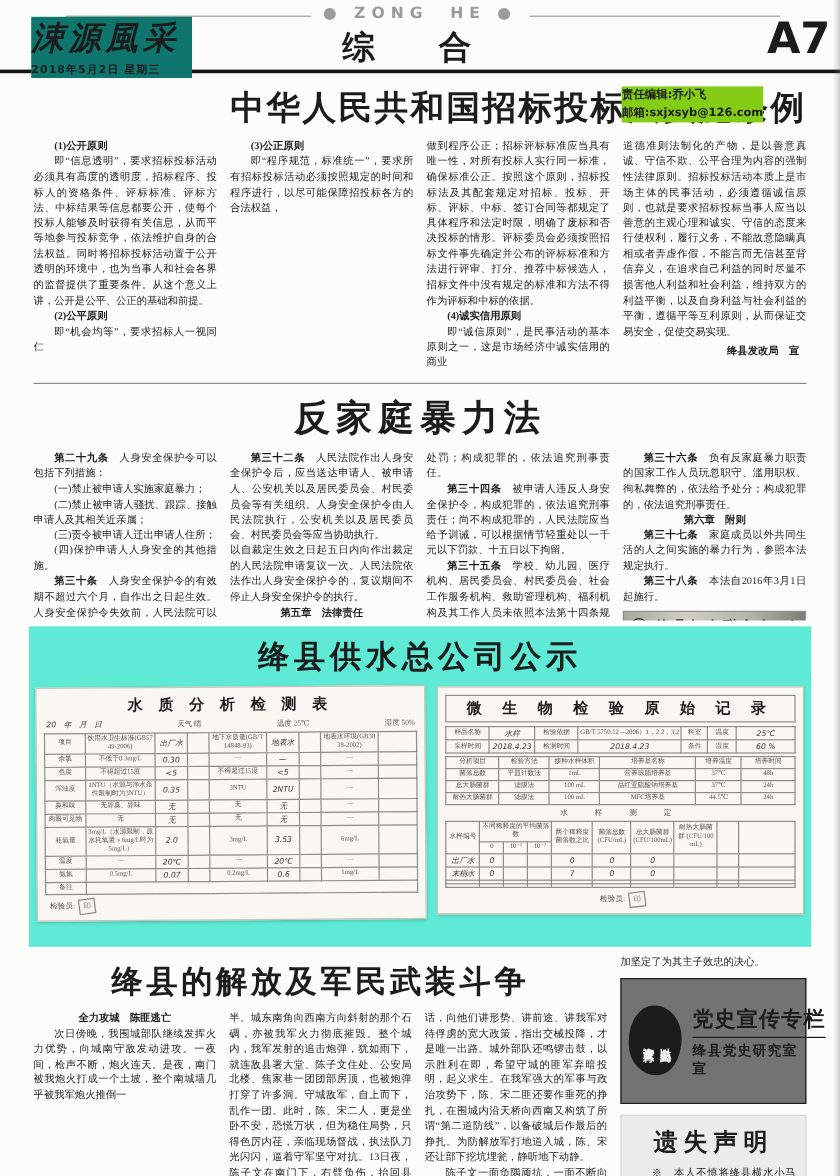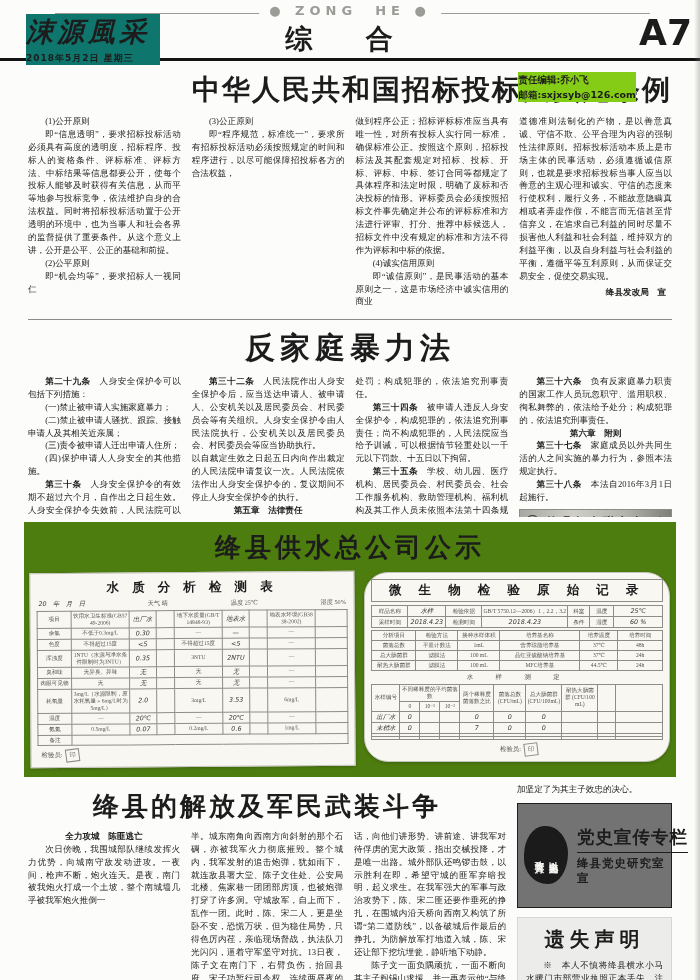--- a/index.html
+++ b/index.html
@@ -23,43 +23,43 @@
   .pageno{position:absolute;right:8px;top:12px;font:bold 36px "DejaVu Sans",sans-serif;}
 
   
   .art{margin:0 28px;}
   .t1{font:bold 28px "DejaVu Sans",sans-serif;text-align:right;letter-spacing:2px;margin:10px 0 6px;}
   .t2{font:bold 30px "DejaVu Sans",sans-serif;text-align:center;letter-spacing:5px;margin:8px 0 6px;}
   .cols{display:flex;gap:11px;overflow:hidden;}
   .col{flex:1;min-width:0;}
   .para{margin:0;text-indent:2em;text-align:justify;font-size:8.6px;line-height:1.5;}
   .para.ni{text-indent:0;}
-  .para.bh{font-weight:normal;}
+  .para.bh{font-weight:bold;}
   .para.ch{font-weight:bold;text-align:center;text-indent:0;}
   .para.by{font-weight:bold;text-align:right;text-indent:0;padding-right:6px;margin-top:3px;}
   .a1-cols{height:198px;}
   .a2-cols{height:142px;}
   .hr{border:none;border-top:1px solid #8a8a86;margin:6px 28px 0;}
 
   
   .wf-banner{margin-top:5px;height:25px;display:flex;align-items:center;justify-content:center;gap:7px;
      background:linear-gradient(90deg,#a8a8a2,#cfcfc8 35%,#b3b3ad 70%,#7e7e78);
      border:1px solid #8d8d88;color:#2c2c28;}
   .wf-emblem{width:13px;height:13px;border:1.5px solid #2c2c28;border-radius:50%;
      display:inline-flex;align-items:center;justify-content:center;font-size:8px;font-weight:bold;flex:0 0 auto;}
   .wf-name{font:bold 12px "DejaVu Sans",sans-serif;letter-spacing:2px;}
   .wf-suffix{font:bold 11px "DejaVu Sans",sans-serif;margin-left:4px;}
 
   
-  .notice{margin:5px 24px 6px;background:#4d7c0f;padding:5px 6px 10px;}
+  .notice{margin:5px 24px 6px;background:#5eead4;padding:5px 6px 22px;}
   .nt{font:bold 26px "DejaVu Sans",sans-serif;text-align:center;letter-spacing:4px;margin:3px 0 7px;}
   .cards{display:flex;gap:9px;justify-content:center;align-items:flex-start;}
   .card{background:#f8f7f2;border:1px solid #c4c3bc;box-shadow:0 1px 3px rgba(0,0,0,.2);padding:5px 6px;}
   .card.l{width:316px;transform:rotate(-.4deg);}
-  .card.r{width:296px;border-radius:24px;}
+  .card.r{width:296px;}
   .card h3{font:bold 12.5px "Liberation Serif",serif;text-align:center;letter-spacing:5px;margin:1px 0 3px;}
   .card.r h3{border:1px solid #8e8d86;padding:2px 0;letter-spacing:7px;}
   .meta{display:flex;justify-content:space-between;font-size:6.2px;color:#5a5952;padding:0 2px 2px;}
   table.scan{border-collapse:collapse;width:100%;table-layout:fixed;font-size:5.6px;color:#55544d;margin-bottom:2px;}
   table.scan td{border:1px solid #8e8d86;padding:1px;text-align:center;line-height:1.25;overflow:hidden;word-break:break-all;}
   td.hw, .hw{font-style:italic;color:#38372f;font-size:6.4px;font-family:"DejaVu Sans",sans-serif;}
   .secrow{font-size:6.4px;letter-spacing:8px;text-align:center;color:#55544d;margin:2px 0;}
   .sig{font-size:6.4px;color:#5a5952;margin-top:3px;padding-left:4px;}
   .stamp{display:inline-block;border:1px solid #8a8a82;color:#77766d;font-size:6.4px;
          padding:1px 3px;transform:rotate(-7deg);margin-left:3px;}

